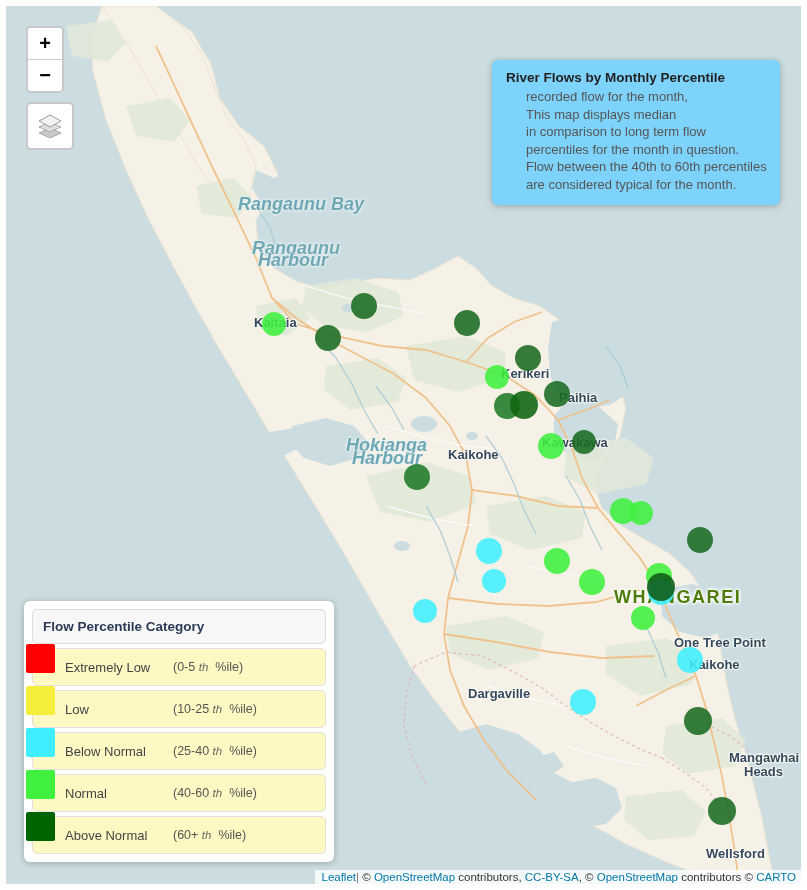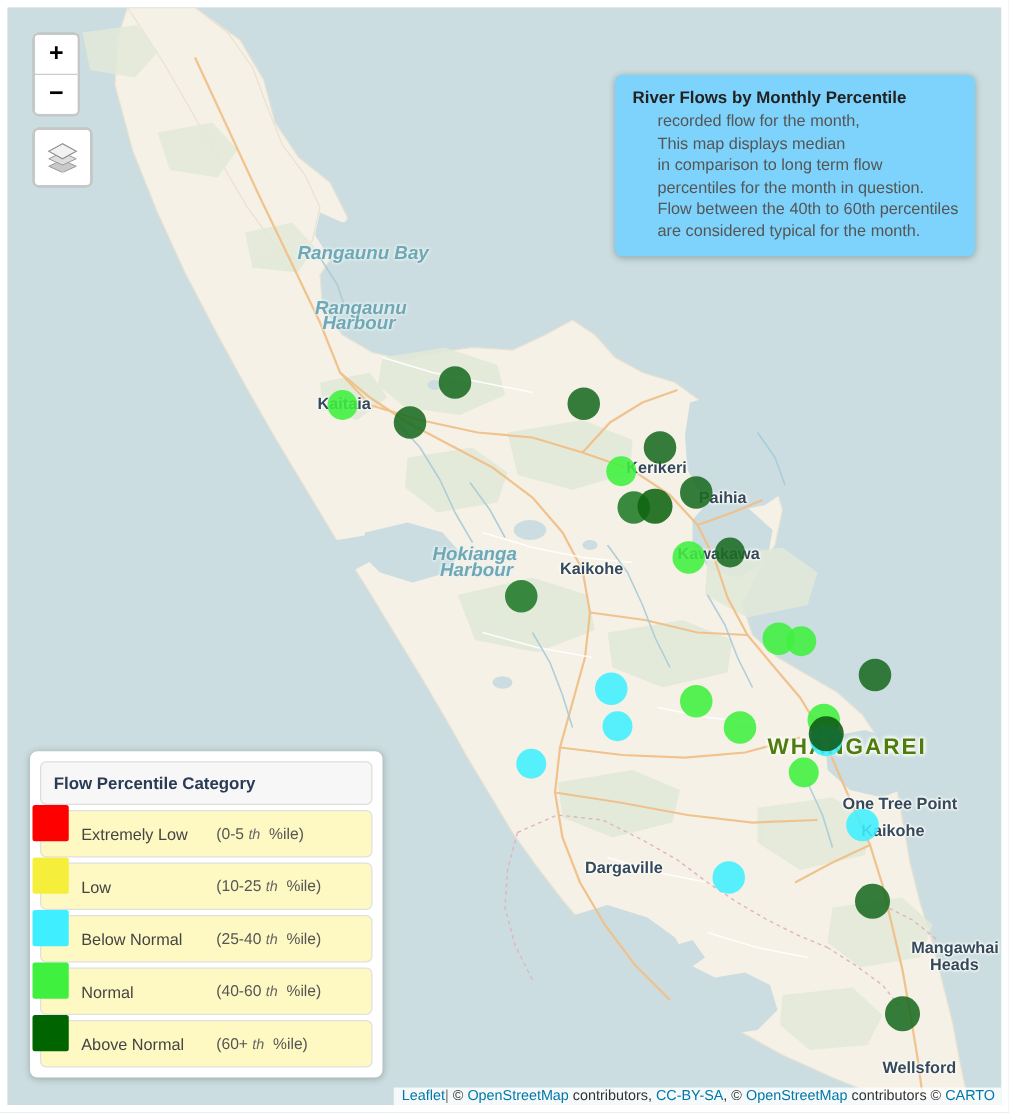--- a/index.html
+++ b/index.html
@@ -18,21 +18,21 @@
   .map-canvas{
     position:absolute;inset:0;
     background:#cbdde0;
     overflow:hidden;
   }
   svg.basemap{position:absolute;top:0;left:0;width:795px;height:878px;}
 
   
   .lbl{position:absolute;white-space:nowrap;pointer-events:none;}
   .lbl-water{
-    color:#6fa8b5;font-style:italic;font-size:15px;font-weight:600;
+    color:#6fa8b5;font-style:italic;font-size:18px;font-weight:600;
     text-shadow:0 0 3px #eaf2f3,0 0 3px #eaf2f3,0 0 2px #eaf2f3;
   }
   .lbl-town{
     color:#34495e;font-size:13px;font-weight:600;
     text-shadow:0 0 3px #fffdf7,0 0 3px #fffdf7,0 0 2px #fffdf7,0 0 2px #fffdf7;
   }
   .lbl-city{
     color:#4d7c0f;font-size:18px;font-weight:700;letter-spacing:1.6px;
     text-shadow:0 0 4px #fffdf7,0 0 4px #fffdf7,0 0 3px #fffdf7,0 0 3px #fffdf7;
   }
@@ -74,21 +74,21 @@
   .info-title{
     font-size:13.5px;font-weight:700;color:#222;margin-bottom:3px;
   }
   .info-line{
     font-size:13px;color:#555;line-height:17.5px;padding-left:20px;
     white-space:nowrap;
   }
 
   
   .legend{
-    position:absolute;left:18px;bottom:22px;width:282px;
+    position:absolute;left:18px;bottom:22px;width:310px;
     background:#fff;border-radius:6px;
     box-shadow:0 1px 6px rgba(0,0,0,.25);
     padding:8px 8px 8px 8px;box-sizing:border-box;z-index:25;
   }
   .legend-head{
     border:1px solid #ddd;border-radius:5px;background:#f7f7f7;
     font-size:13.5px;font-weight:700;color:#2b3a55;
     padding:9px 10px;margin-bottom:3px;
   }
   .legend-row{

